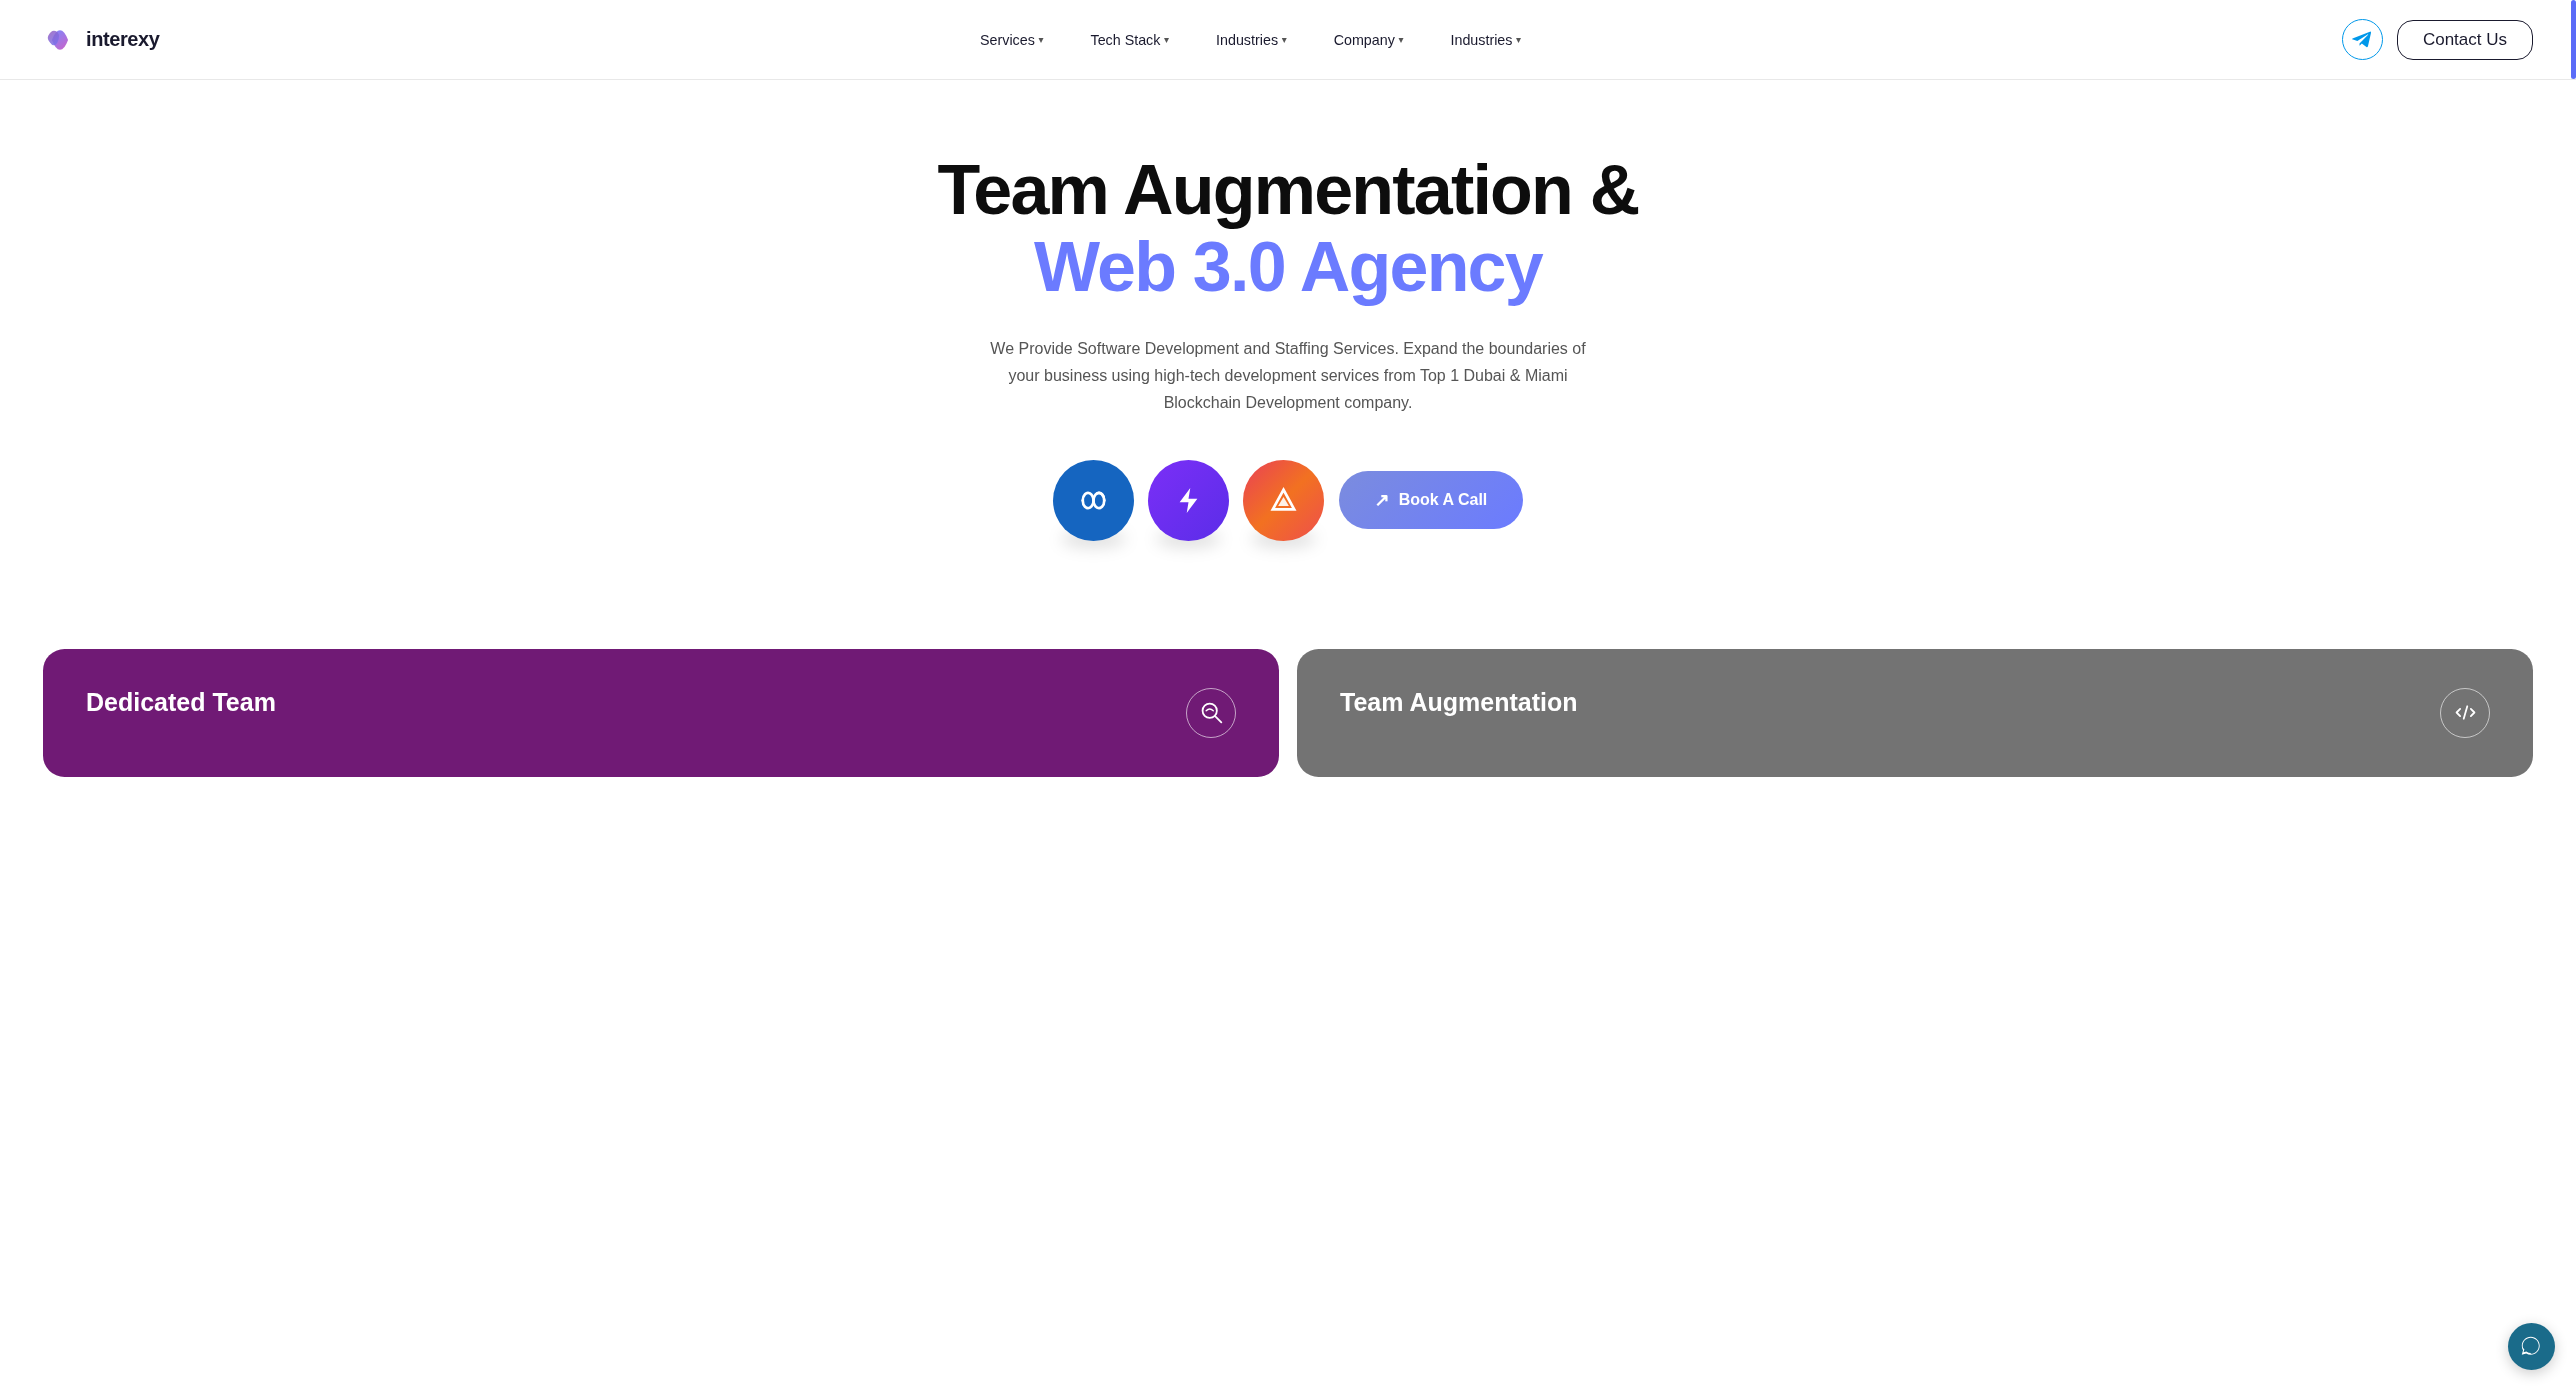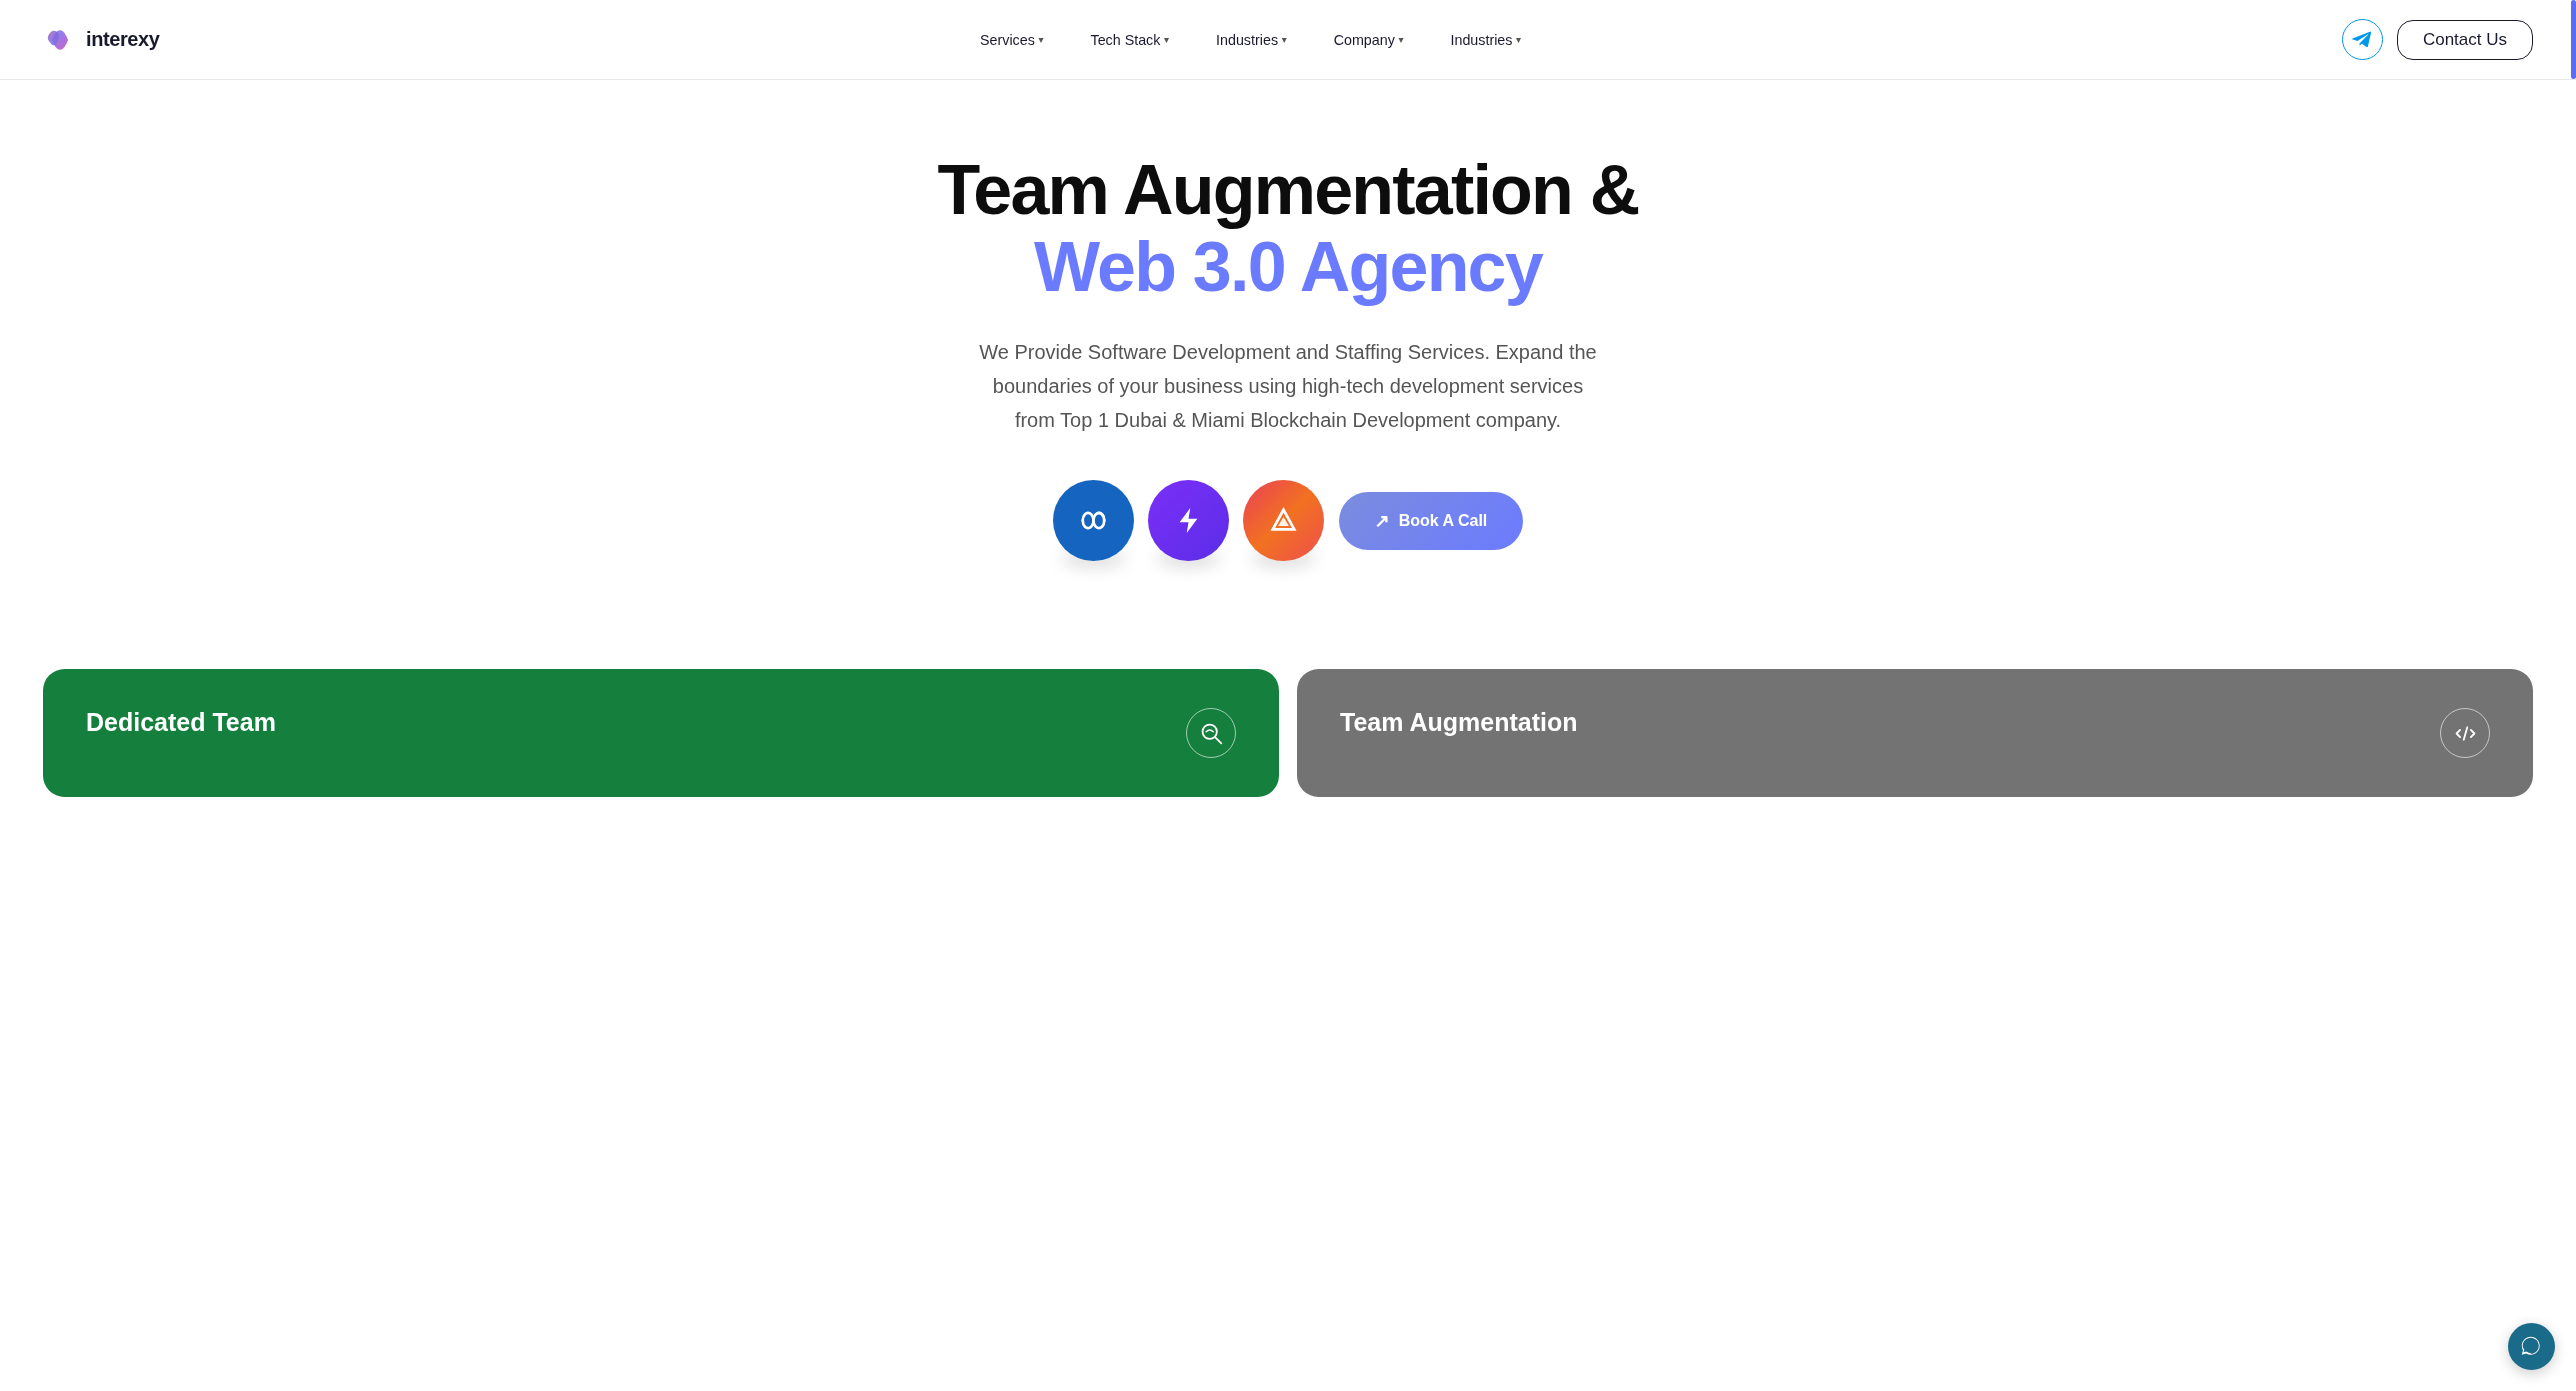--- a/index.html
+++ b/index.html
@@ -101,21 +101,21 @@
     }
     .hero-title-line2 {
       font-size: 70px;
       font-weight: 800;
       color: #6b7bff;
       line-height: 1.1;
       letter-spacing: -1.8px;
       margin-bottom: 29px;
     }
     .hero-subtitle {
-      font-size: 20px;
+      font-size: 16px;
       color: #555;
       max-width: 627px;
       margin: 0 auto 43px;
       line-height: 1.7;
     }
 
     
     .icons-row {
       display: flex;
       align-items: center;
@@ -174,21 +174,21 @@
     }
     .card {
       flex: 1;
       border-radius: 21.5px;
       padding: 39px 43px;
       display: flex;
       align-items: flex-start;
       justify-content: space-between;
       min-height: 117px;
     }
-    .card-left { background: #15803d; margin-right: 18px; }
+    .card-left { background: #701a75; margin-right: 18px; }
     .card-right { background: #737373; }
     .card-title {
       font-size: 25px;
       font-weight: 700;
       color: white;
     }
     .card-icon-circle {
       width: 50px;
       height: 50px;
       border-radius: 50%;

